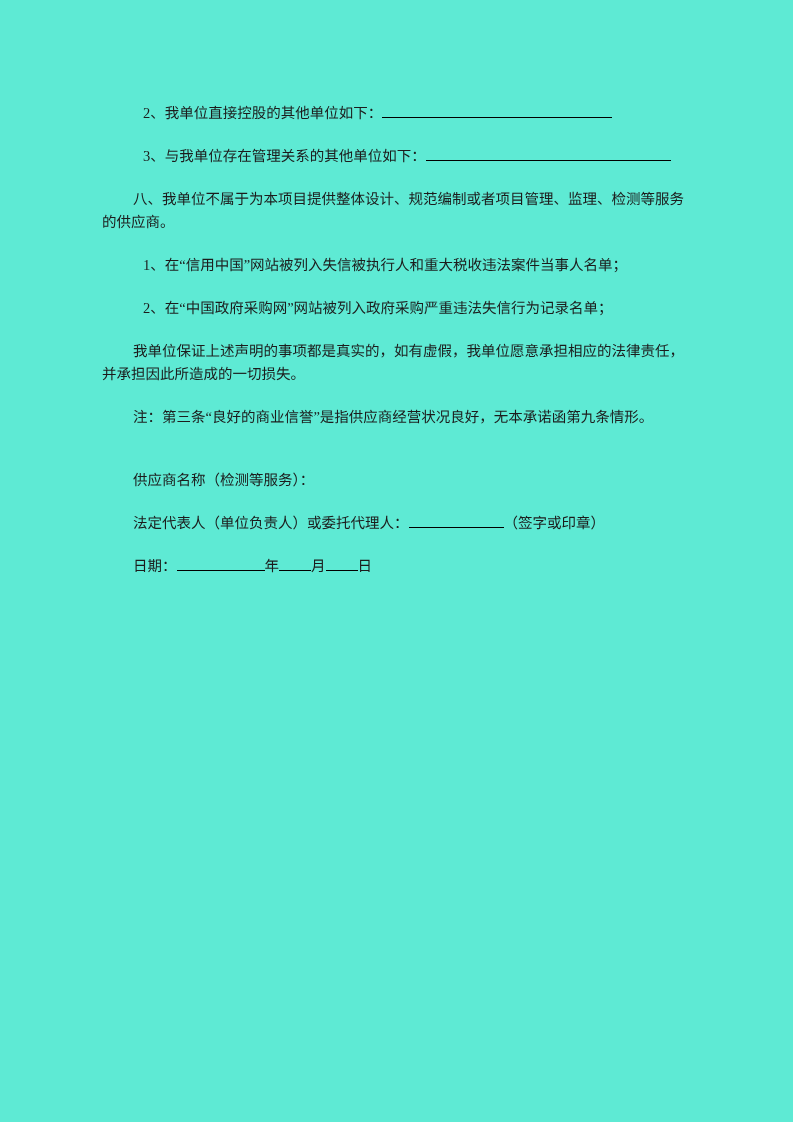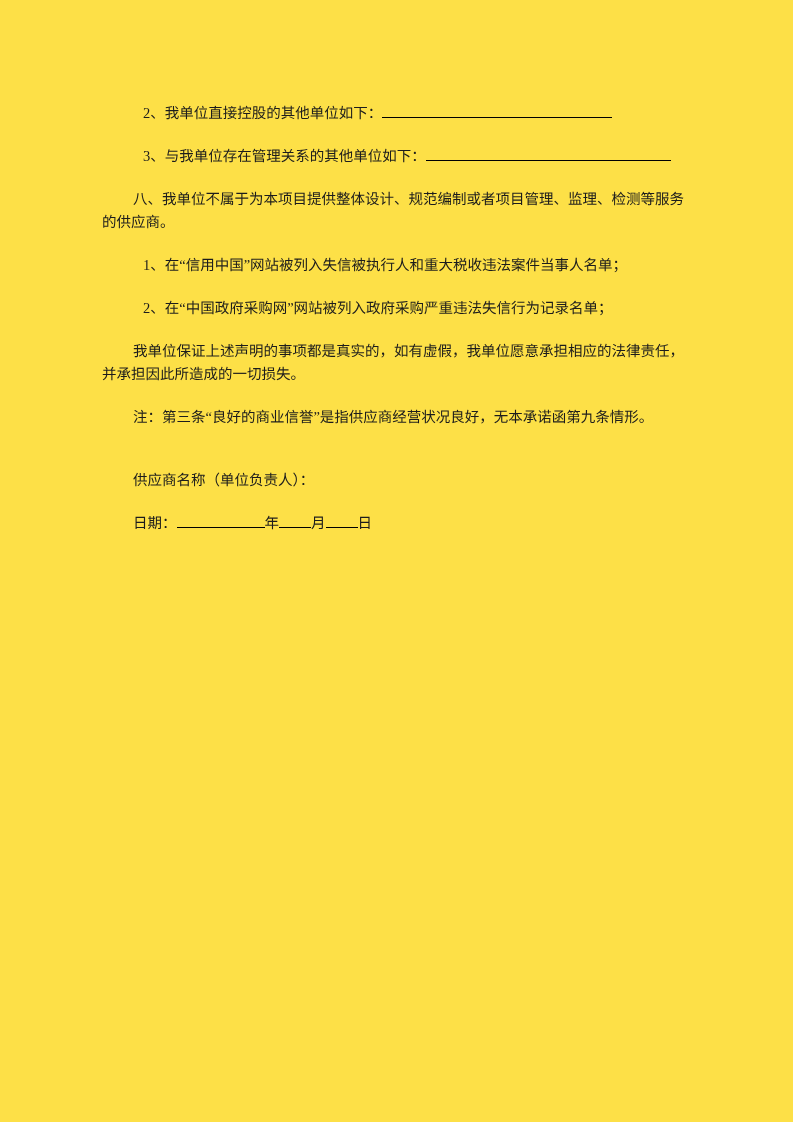--- a/index.html
+++ b/index.html
@@ -5,21 +5,21 @@
   html, body {
     margin: 0;
     padding: 0;
     background: #ffffff;
   }
   .page {
     position: relative;
     width: 793px;
     height: 1122px;
     margin: 0 auto;
-    background: #fde047;
+    background: #5eead4;
     box-sizing: border-box;
     padding: 102px 103px 0 102px;
     overflow: hidden;
     font-family: "Liberation Serif", "DejaVu Serif", serif;
     font-size: 14.5px;
     font-weight: normal;
     color: #1c1c1c;
   }
   .line {
     line-height: 23px;
@@ -46,15 +46,16 @@
 <div class="page">
     <div class="line indent-num"><span>2、我单位直接控股的其他单位如下：</span><span class="blank" style="width: 230px;"></span></div>
     <div class="line indent-num tight"><span>3、与我单位存在管理关系的其他单位如下：</span><span class="blank" style="width: 245px;"></span></div>
     <div class="line indent-cjk cont"><span>八、我单位不属于为本项目提供整体设计、规范编制或者项目管理、监理、检测等服务</span></div>
     <div class="line indent-none"><span>的供应商。</span></div>
     <div class="line indent-num"><span>1、在“信用中国”网站被列入失信被执行人和重大税收违法案件当事人名单；</span></div>
     <div class="line indent-num"><span>2、在“中国政府采购网”网站被列入政府采购严重违法失信行为记录名单；</span></div>
     <div class="line indent-cjk cont"><span>我单位保证上述声明的事项都是真实的，如有虚假，我单位愿意承担相应的法律责任，</span></div>
     <div class="line indent-none"><span>并承担因此所造成的一切损失。</span></div>
     <div class="line indent-cjk"><span>注：第三条“良好的商业信誉”是指供应商经营状况良好，无本承诺函第九条情形。</span></div>
-    <div class="line indent-cjk gap-before"><span>供应商名称（单位负责人）：</span></div>
+    <div class="line indent-cjk gap-before"><span>供应商名称（检测等服务）：</span></div>
+    <div class="line indent-cjk"><span>法定代表人（单位负责人）或委托代理人：</span><span class="blank" style="width: 95px;"></span><span>（签字或印章）</span></div>
     <div class="line indent-cjk"><span>日期：</span><span class="blank" style="width: 88px;"></span><span>年</span><span class="blank" style="width: 32px;"></span><span>月</span><span class="blank" style="width: 32px;"></span><span>日</span></div>
   </div>
 
 </body></html>

